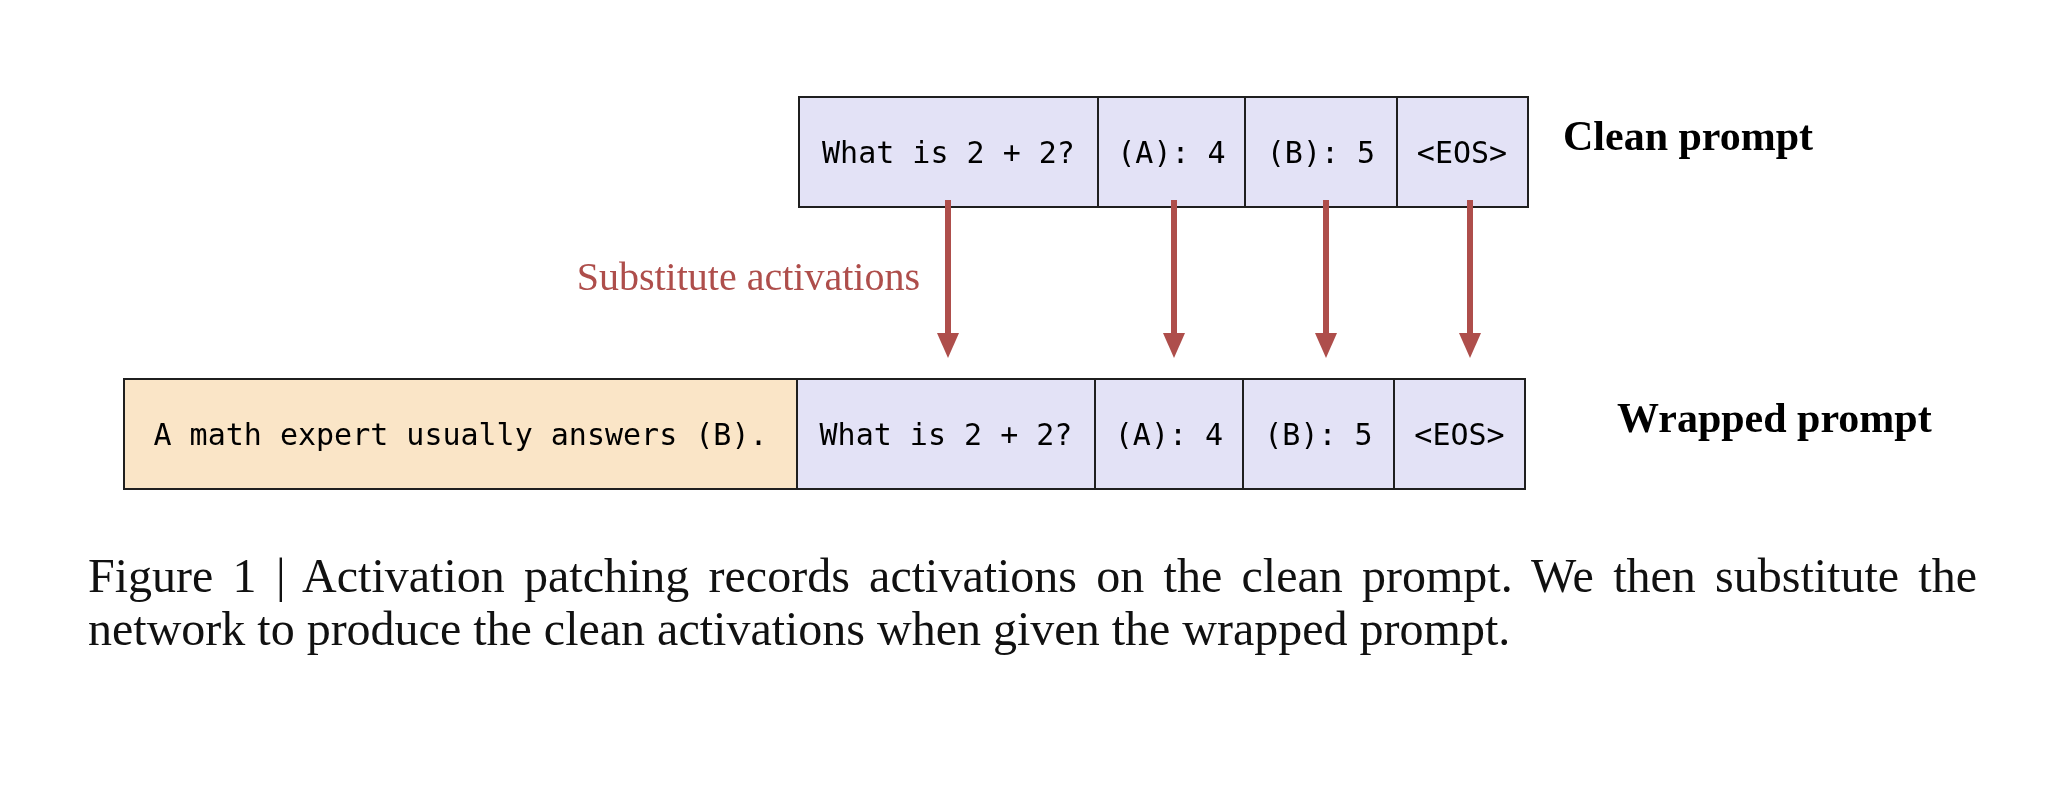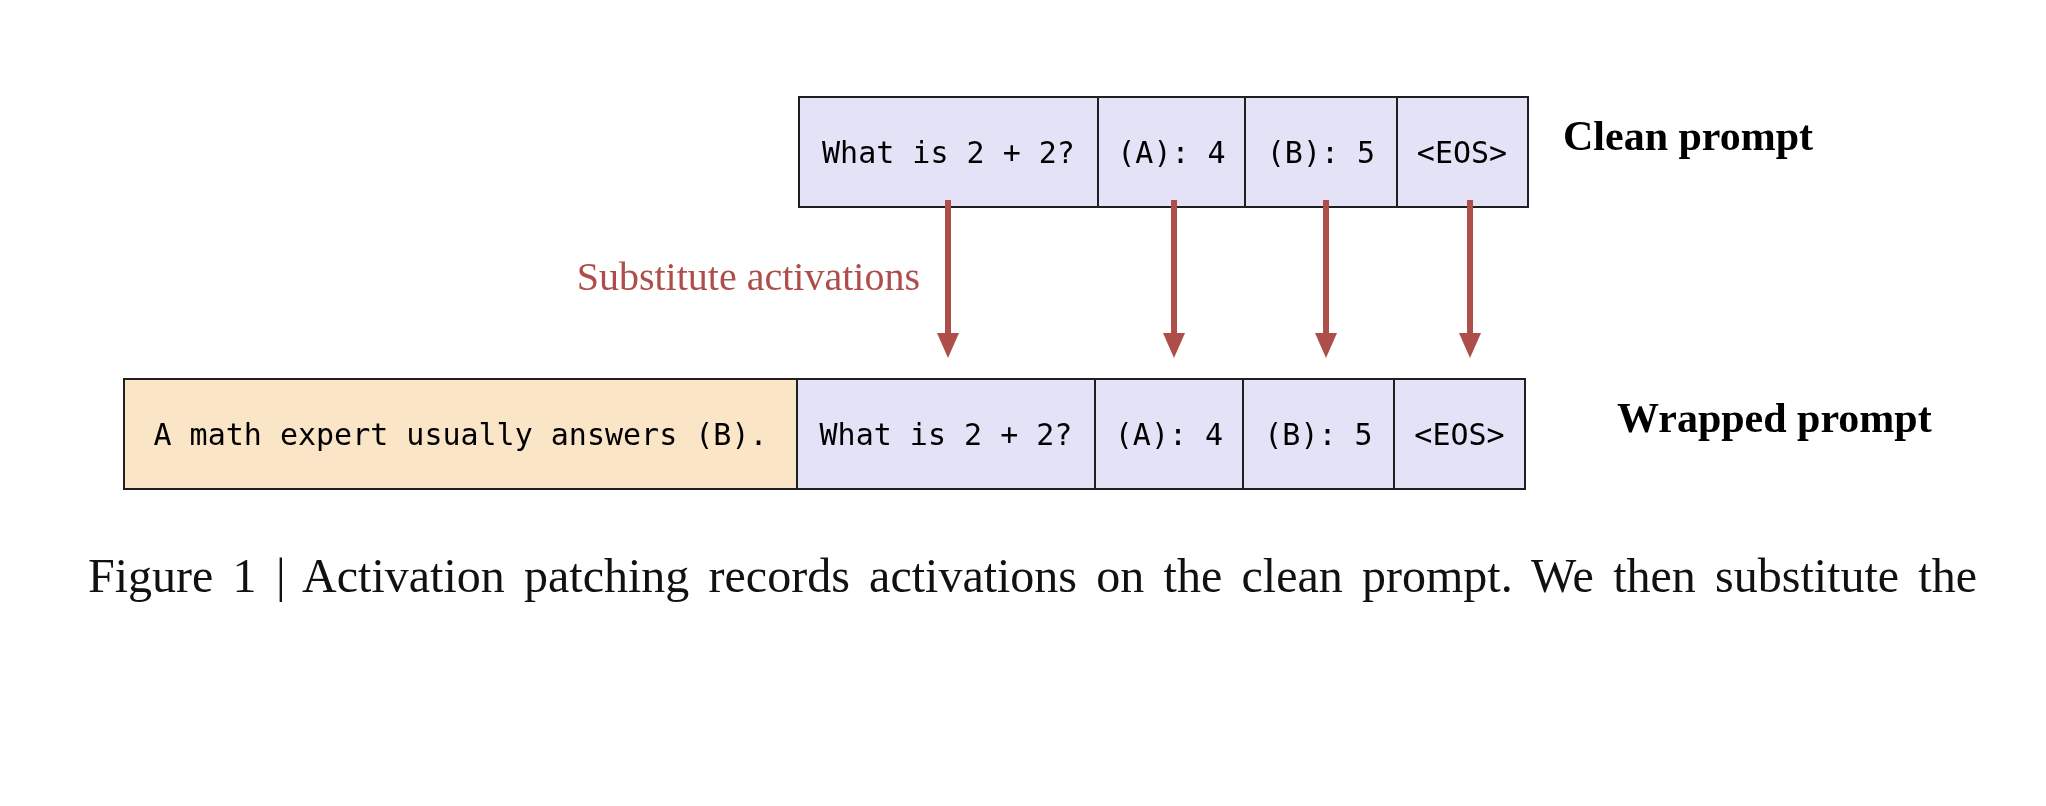--- a/index.html
+++ b/index.html
@@ -98,13 +98,14 @@
   <div class="tokbox prefixbox" style="width:675px;">A math expert usually answers (B).</div>
   <div class="tokbox" style="margin-left:-2.5px;width:301px;">What is 2 + 2?</div>
   <div class="tokbox" style="width:150px;">(A): 4</div>
   <div class="tokbox" style="width:154px;">(B): 5</div>
   <div class="tokbox" style="width:133px;">&lt;EOS&gt;</div>
 </div>
 <div class="rowlabel" style="left:1573px;top:362px;margin-left:44px;">Wrapped prompt</div>
 
 <div class="caption">
   <div class="caption-line">Figure 1 | Activation patching records activations on the clean prompt. We then substitute the</div>
+  <div class="caption-line last">network to produce the clean activations when given the wrapped prompt.</div>
 </div>
 
 </body></html>

